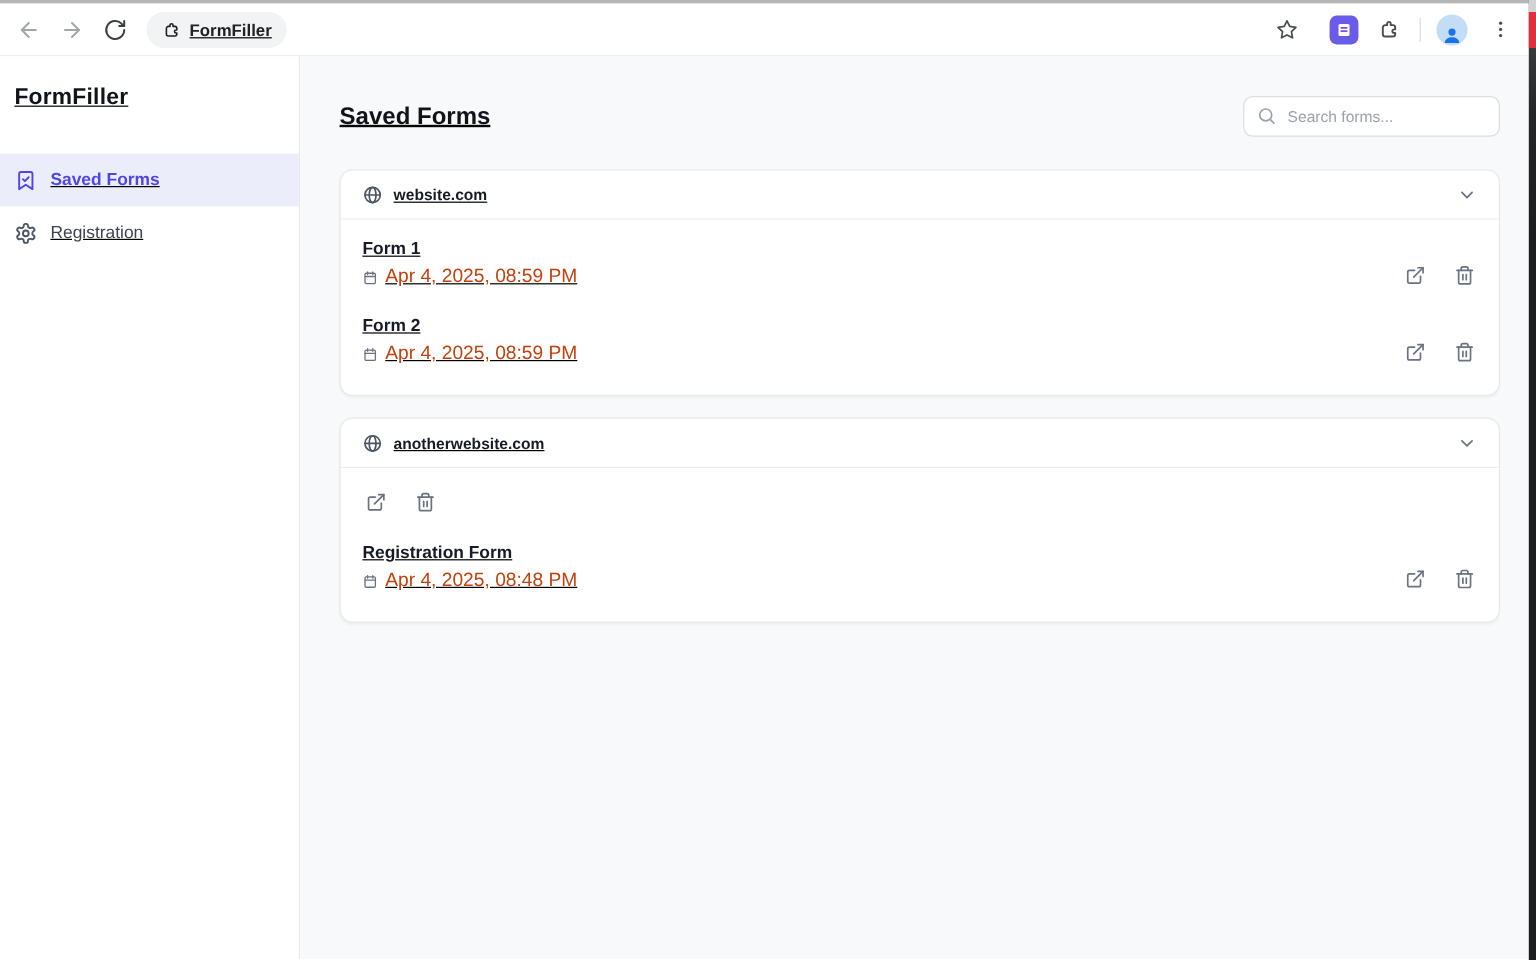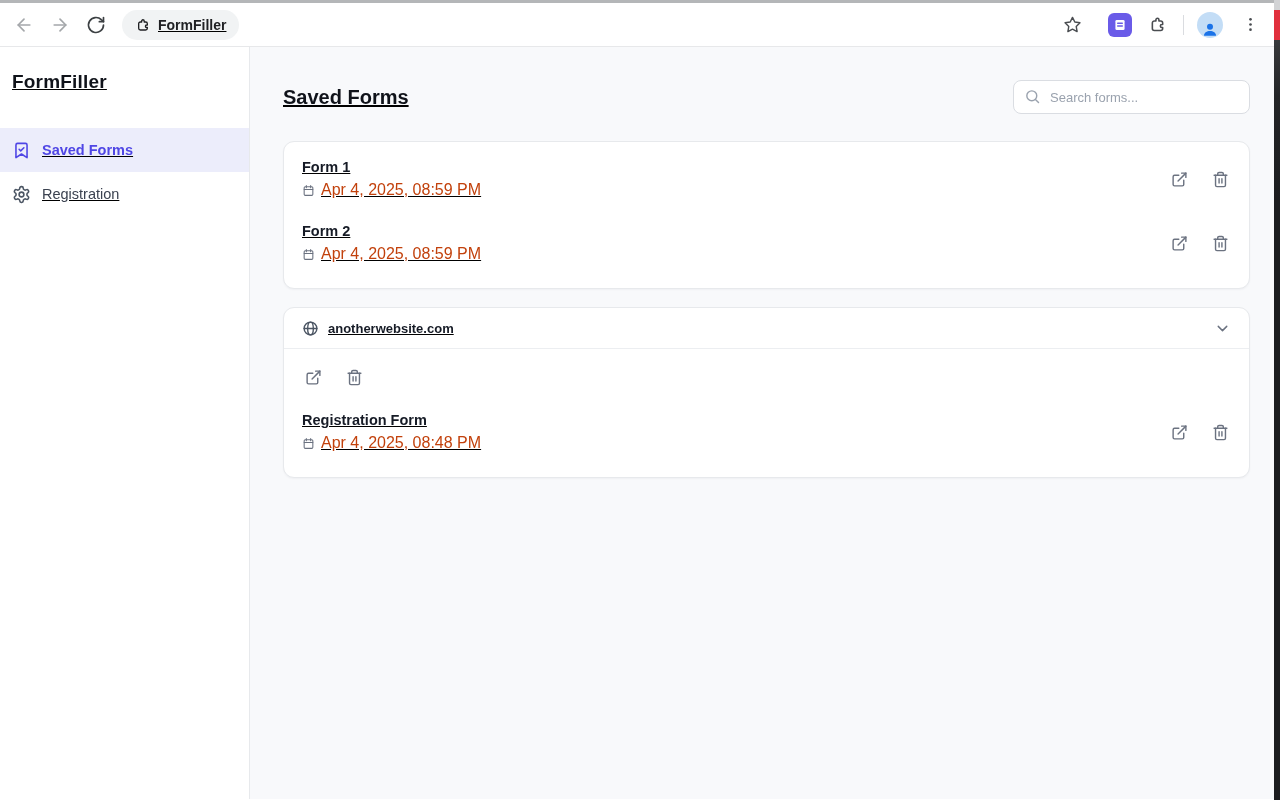--- a/index.html
+++ b/index.html
@@ -48,37 +48,37 @@
   .nav { margin-top:35px; }
   .nav-item { display:flex; align-items:center; gap:11px; height:44px; padding:0 12px;
     cursor:pointer; font-size:14.5px; color:#3b4250; font-weight:500; }
   .nav-item svg { width:19px; height:19px; color:#4b5563; }
   .nav-item.active { background:var(--accent-bg,#ecedfb); color:var(--accent,#4f46e5); font-weight:600; }
   .nav-item.active svg { color:var(--accent,#4f46e5); }
 
   .main { flex:1; background:#f8f9fb; padding:33px 30px 0 33px; overflow:hidden; }
   .main-header { display:flex; align-items:center; justify-content:space-between; margin-bottom:27px; }
   .page-title { font-size:20px; font-weight:bold; color:#10131a; }
-  .search-box { position:relative; width:237px; }
+  .search-box { position:relative; width:214px; }
   .search-box input { width:100%; height:34px; border:1px solid #dadde2; border-radius:8px;
     background:#fff; padding:0 10px 0 36px; font-size:13px; color:#374151; outline:none;
     font-family:"Liberation Sans","DejaVu Sans",sans-serif; }
   .search-box input::placeholder { color:#9aa2ae; }
   .search-box .search-ic { position:absolute; left:11px; top:8px; width:17px; height:17px; color:#9aa2ae; }
 
   .card { background:#fff; border:1px solid #e7e9ec; border-radius:11px; margin-bottom:18px;
     box-shadow:0 1px 2px rgba(16,24,40,.04); overflow:hidden; }
   .card-header { display:flex; align-items:center; height:41px; padding:0 18px;
     border-bottom:1px solid #eceef1; cursor:pointer; }
   .card-header .globe { width:17px; height:17px; color:#4b5563; margin-right:9px; flex:none; }
   .domain { font-size:13px; font-weight:bold; color:#161b26; }
   .chev { margin-left:auto; width:17px; height:17px; color:#6b7280; }
 
   .card-body { padding:5px 18px 13px 18px; }
-  .form-row { display:flex; align-items:center; padding:12px 0; }
+  .form-row { display:flex; align-items:flex-end; padding:12px 0; }
   .form-info { flex:1; min-width:0; }
   .form-name { font-size:14.5px; font-weight:bold; color:#161b26; }
   .date-line { display:flex; align-items:center; gap:6px; margin-top:6px; color:#6b7280; }
   .date-line svg { width:13px; height:13px; flex:none; }
   .form-date { font-size:16px; color:#c2410c; }
   .row-actions { display:flex; align-items:center; gap:19px; }
   .action-btn { width:22px; height:22px; border:none; background:transparent; cursor:pointer;
     display:flex; align-items:center; justify-content:center; color:#6b7280; padding:0; }
   .action-btn svg { width:17px; height:17px; }
 
@@ -195,20 +195,31 @@
           <svg class="search-ic" viewBox="0 0 24 24" fill="none" stroke="currentColor" stroke-width="2" stroke-linecap="round">
               <circle cx="11" cy="11" r="7"></circle>
               <path d="m20.5 20.5-4-4"></path>
             </svg>
           <input type="text" placeholder="Search forms..." style="">
         </div>
       </div>
 
       <div id="groups">
   <div class="card">
+    <div class="card-header">
+      <svg class="globe" viewBox="0 0 24 24" fill="none" stroke="currentColor" stroke-width="2" stroke-linecap="round">
+                <circle cx="12" cy="12" r="9"></circle>
+                <path d="M3 12h18"></path>
+                <ellipse cx="12" cy="12" rx="4" ry="9"></ellipse>
+              </svg>
+      <span class="domain">website.com</span>
+      <svg class="chev" viewBox="0 0 24 24" fill="none" stroke="currentColor" stroke-width="2" stroke-linecap="round" stroke-linejoin="round">
+                <path d="m6 9 6 6 6-6"></path>
+              </svg>
+    </div>
     <div class="card-body">
   <div class="form-row">
     <div class="form-info">
       <div class="form-name">Form 1</div>
       <div class="date-line">
         <svg viewBox="0 0 24 24" fill="none" stroke="currentColor" stroke-width="2" stroke-linecap="round">
                       <rect x="4" y="5" width="16" height="16" rx="2"></rect>
                       <path d="M8 3v4M16 3v4M4 10h16"></path>
                     </svg>
         <span class="form-date">Apr 4, 2025, 08:59 PM</span>

